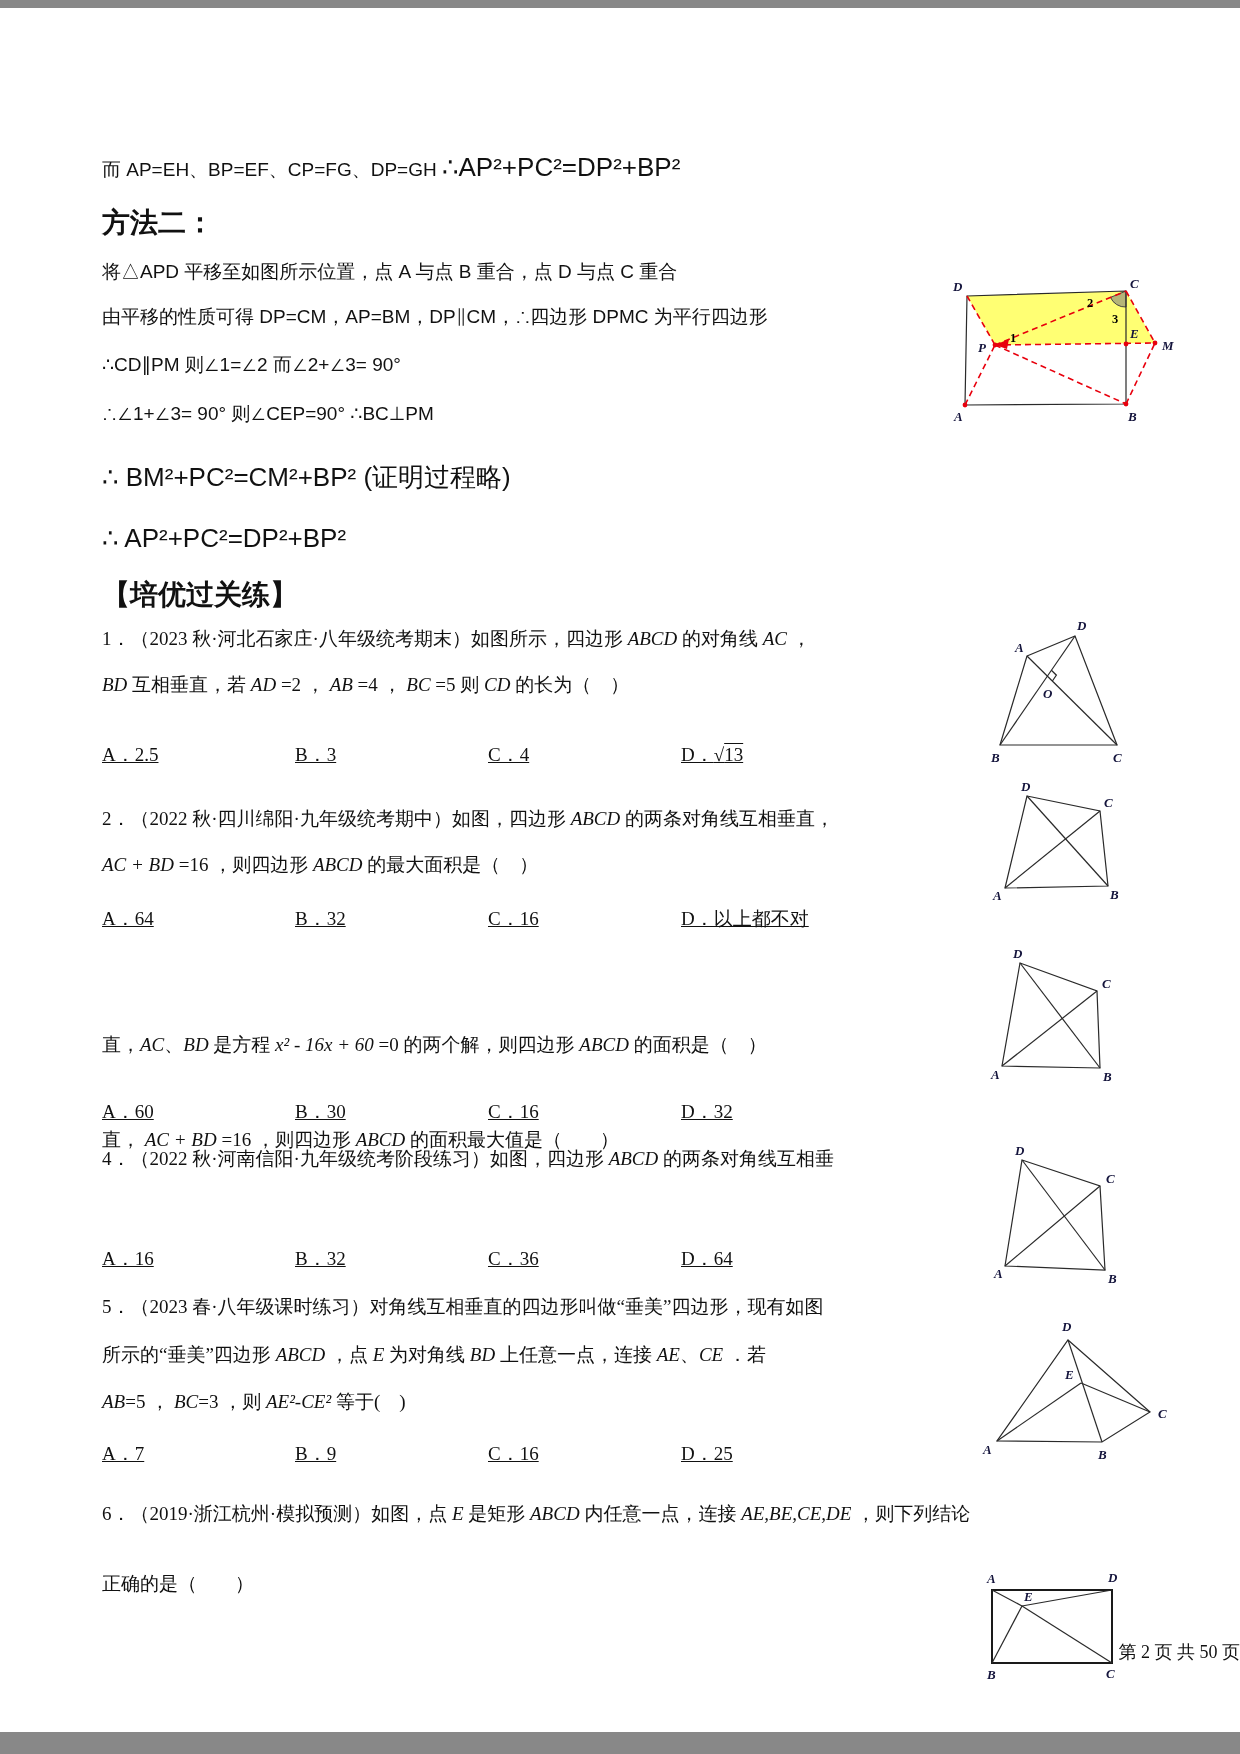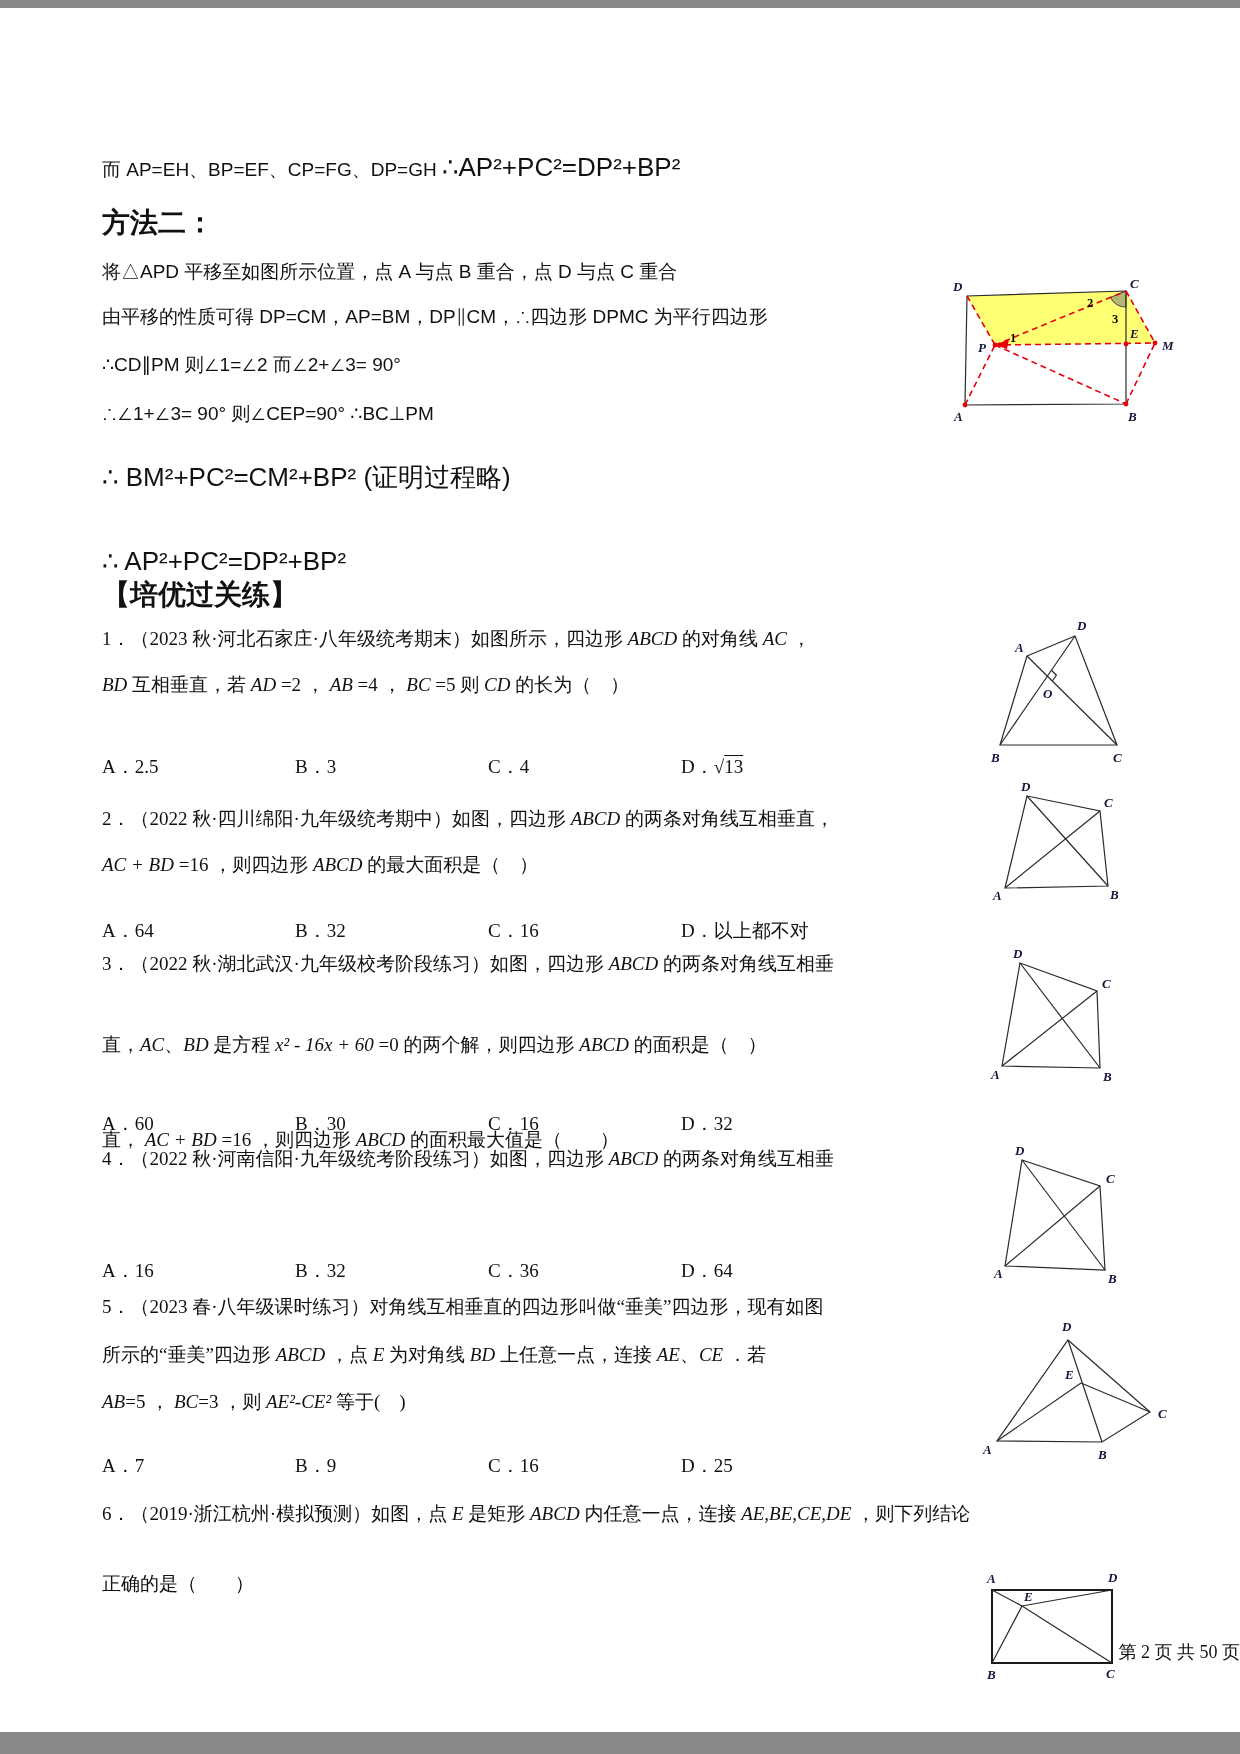--- a/index.html
+++ b/index.html
@@ -9,21 +9,21 @@
     font-family:"Liberation Serif", serif; color:#111;
   }
   .line { position:absolute; left:102px; white-space:nowrap; font-size:19px; }
   .hei  { font-family:"Liberation Sans", sans-serif; }
   .song { font-family:"Liberation Serif", serif; }
   .seg-n  { }
   .seg-b  { font-weight:bold; font-size:28px; font-family:"Liberation Sans", sans-serif; }
   .seg-it { font-family:"Liberation Serif", serif; font-style:italic; }
   .seg-big{ font-size:26px; font-family:"Liberation Sans", sans-serif; }
   .seg-ov { text-decoration:overline; font-family:"Liberation Serif", serif; }
-  .oc { position:absolute; top:12px; }
+  .oc { position:absolute; top:0;text-decoration:underline; }
   .c1 { left:0; } .c2 { left:193px; } .c3 { left:386px; } .c4 { left:579px; }
   .fig { position:absolute; }
   .footer { position:absolute; left:0; right:0; text-align:right; font-size:18px; }
   svg text { font-family:"Liberation Serif", serif; font-style:italic; font-weight:bold; font-size:13px; fill:#14143c; }
   svg text.num { font-style:normal; font-size:12.5px; fill:#000; }
   .blk { stroke:#2a2a2a; stroke-width:1.2; fill:none; }
   .blk2 { stroke:#1a1a1a; stroke-width:2; fill:none; }
   .red { stroke:#e8000d; stroke-width:1.6; stroke-dasharray:6 4; fill:none; }
 </style>
 </head>
@@ -31,42 +31,41 @@
 
 <div id="page">
 
   <div class="line hei" style="top:144px"><span class="seg-n">而 AP=EH、BP=EF、CP=FG、DP=GH </span><span class="seg-big">∴AP²+PC²=DP²+BP²</span></div>
   <div class="line hei" style="top:196px"><span class="seg-b">方法二：</span></div>
   <div class="line hei" style="top:296px"><span class="seg-n">由平移的性质可得 DP=CM，AP=BM，DP∥CM，∴四边形 DPMC 为平行四边形</span></div>
   <div class="line hei" style="top:251px"><span class="seg-n">将△APD 平移至如图所示位置，点 A 与点 B 重合，点 D 与点 C 重合</span></div>
   <div class="line hei" style="top:344px"><span class="seg-n">∴CD∥PM 则∠1=∠2 而∠2+∠3= 90°</span></div>
   <div class="line hei" style="top:393px"><span class="seg-n">∴∠1+∠3= 90° 则∠CEP=90° ∴BC⊥PM</span></div>
   <div class="line hei" style="top:452px"><span class="seg-big">∴ BM²+PC²=CM²+BP² (证明过程略)</span></div>
-  <div class="line hei" style="top:538px"><span class="seg-big">∴ AP²+PC²=DP²+BP²</span></div>
+  <div class="line hei" style="top:515px"><span class="seg-big">∴ AP²+PC²=DP²+BP²</span></div>
   <div class="line hei" style="top:568px"><span class="seg-b">【培优过关练】</span></div>
 
   <div class="line song" style="top:618px"><span class="seg-n">1．（2023 秋·河北石家庄·八年级统考期末）如图所示，四边形 </span><span class="seg-it">ABCD</span><span class="seg-n"> 的对角线 </span><span class="seg-it">AC</span><span class="seg-n"> ，</span></div>
   <div class="line song" style="top:664px"><span class="seg-it">BD</span><span class="seg-n"> 互相垂直，若 </span><span class="seg-it">AD</span><span class="seg-n"> =2 ， </span><span class="seg-it">AB</span><span class="seg-n"> =4 ， </span><span class="seg-it">BC</span><span class="seg-n"> =5 则 </span><span class="seg-it">CD</span><span class="seg-n"> 的长为（　）</span></div>
   <div class="line song" style="top:734px">
     <span class="oc c1">A．2.5</span>
     <span class="oc c2">B．3</span>
     <span class="oc c3">C．4</span>
     <span class="oc c4"><span class="seg-n">D．</span><span class="seg-n">√</span><span class="seg-ov">13</span></span>
   </div>
 
   <div class="line song" style="top:798px"><span class="seg-n">2．（2022 秋·四川绵阳·九年级统考期中）如图，四边形 </span><span class="seg-it">ABCD</span><span class="seg-n"> 的两条对角线互相垂直，</span></div>
   <div class="line song" style="top:844px"><span class="seg-it">AC + BD</span><span class="seg-n"> =16 ，则四边形 </span><span class="seg-it">ABCD</span><span class="seg-n"> 的最大面积是（　）</span></div>
   <div class="line song" style="top:898px">
     <span class="oc c1">A．64</span>
     <span class="oc c2">B．32</span>
     <span class="oc c3">C．16</span>
     <span class="oc c4">D．以上都不对</span>
   </div>
 
-  <div class="line song" style="top:943px"><span class="seg-n">3．（2022 秋·湖北武汉·九年级校考阶段练习）如图，四边形 </span><span class="seg-it">ABCD</span><span class="seg-n"> 的两条对角线互相垂</span></div>
   <div class="line song" style="top:1024px"><span class="seg-n">直，</span><span class="seg-it">AC</span><span class="seg-n">、</span><span class="seg-it">BD</span><span class="seg-n"> 是方程 </span><span class="seg-it">x² - 16x + 60</span><span class="seg-n"> =0 的两个解，则四边形 </span><span class="seg-it">ABCD</span><span class="seg-n"> 的面积是（　）</span></div>
   <div class="line song" style="top:1091px">
     <span class="oc c1">A．60</span>
     <span class="oc c2">B．30</span>
     <span class="oc c3">C．16</span>
     <span class="oc c4">D．32</span>
   </div>
 
   <div class="line song" style="top:1138px"><span class="seg-n">4．（2022 秋·河南信阳·九年级统考阶段练习）如图，四边形 </span><span class="seg-it">ABCD</span><span class="seg-n"> 的两条对角线互相垂</span></div>
   <div class="line song" style="top:1119px"><span class="seg-n">直， </span><span class="seg-it">AC + BD</span><span class="seg-n"> =16 ，则四边形 </span><span class="seg-it">ABCD</span><span class="seg-n"> 的面积最大值是（　　）</span></div>

